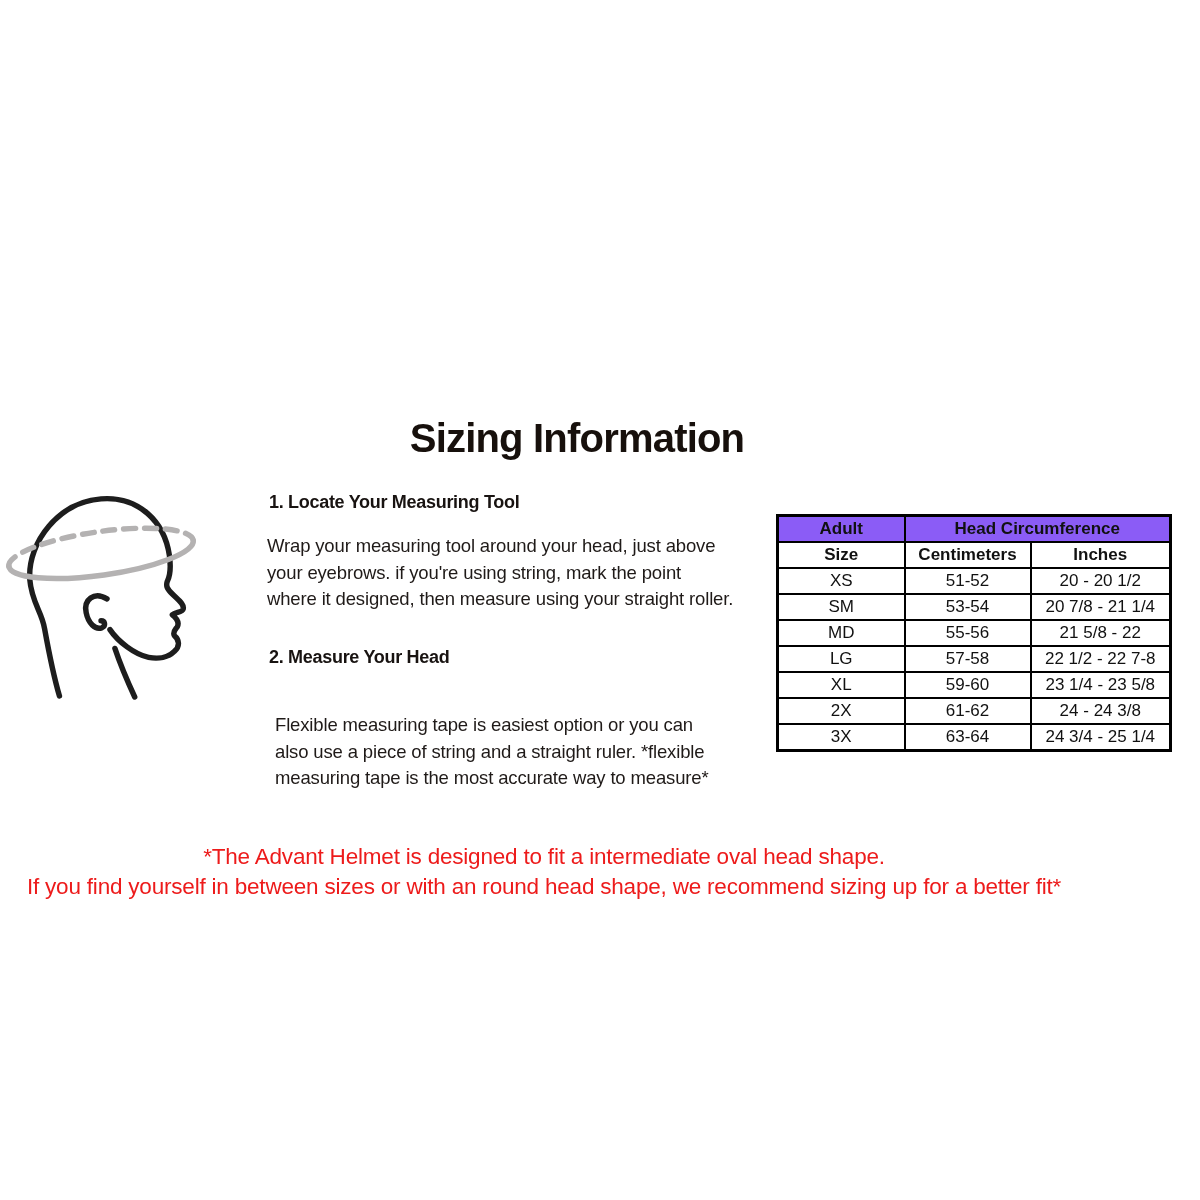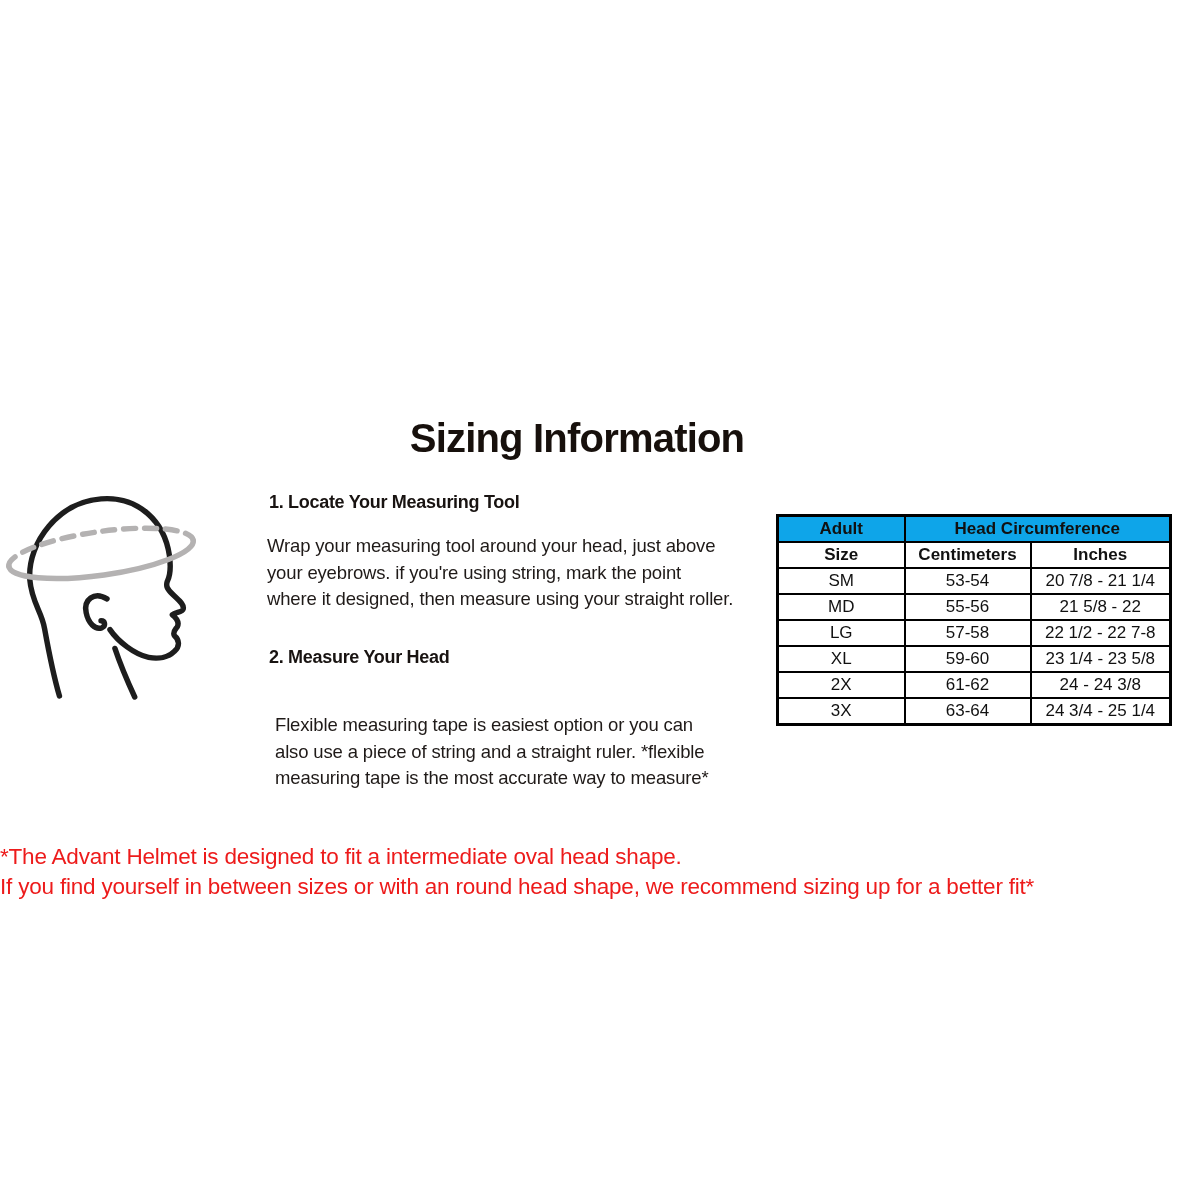--- a/index.html
+++ b/index.html
@@ -27,26 +27,26 @@
   table.size-chart{
     position:absolute;left:776px;top:514px;border-collapse:collapse;
     table-layout:fixed;border:3px solid #000;
   }
   .size-chart th,.size-chart td{
     border:2px solid #000;text-align:center;vertical-align:middle;
     padding:0;height:24px;font-size:17px;white-space:nowrap;color:#111;
   }
   .size-chart th{font-weight:bold;}
   .size-chart td{font-weight:normal;}
-  .size-chart .group-row th{background:#0ea5e9;}
+  .size-chart .group-row th{background:#8b5cf6;}
   .col-size{width:127px;}
   .col-cm{width:126px;}
   .col-in{width:140px;}
   .footnote{
-    position:absolute;left:0;top:842px;width:1088px;text-align:left;
+    position:absolute;left:0;top:842px;width:1088px;text-align:center;
     font-size:22.5px;line-height:30px;color:#ed1b1b;letter-spacing:-0.2px;
   }
 </style>
 </head>
 <body>
 
 <h1 class="page-title">Sizing Information</h1>
 
 <div class="illustration">
   <svg viewBox="0 0 210 220" width="208" height="218">
@@ -107,20 +107,25 @@
       <th colspan="2">Head Circumference</th>
     </tr>
     <tr>
       <th>Size</th>
       <th>Centimeters</th>
       <th>Inches</th>
     </tr>
   </thead>
   <tbody>
     <tr>
+      <td>XS</td>
+      <td>51-52</td>
+      <td>20 - 20 1/2</td>
+    </tr>
+    <tr>
       <td>SM</td>
       <td>53-54</td>
       <td>20 7/8 - 21 1/4</td>
     </tr>
     <tr>
       <td>MD</td>
       <td>55-56</td>
       <td>21 5/8 - 22</td>
     </tr>
     <tr>

